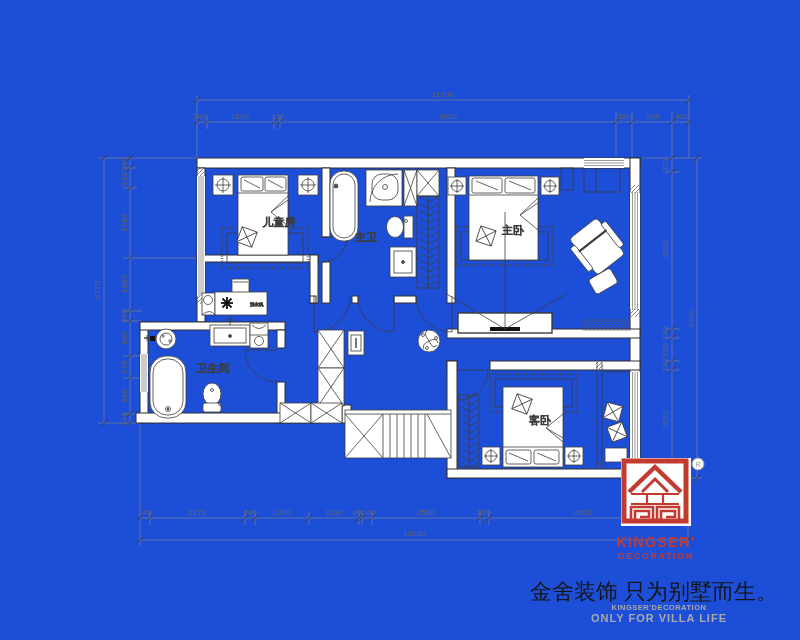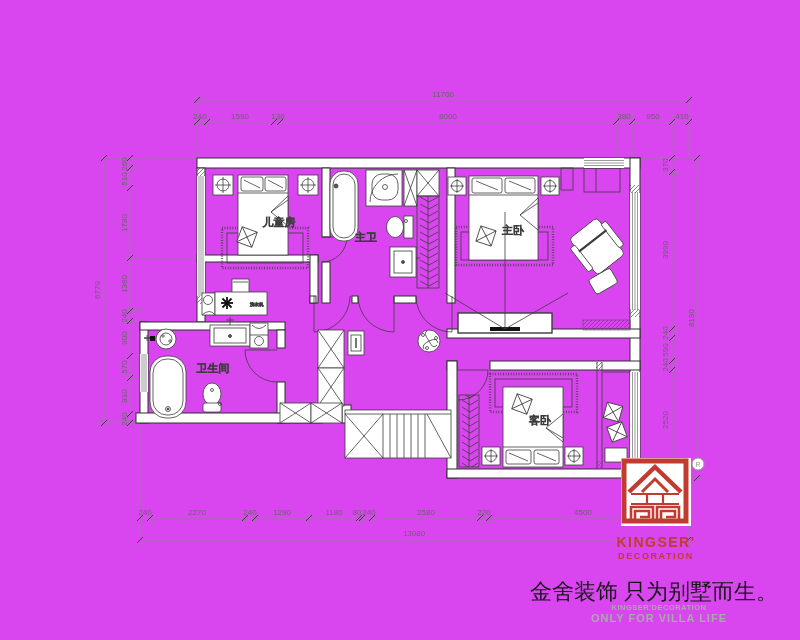--- a/index.html
+++ b/index.html
@@ -1,16 +1,16 @@
 <!DOCTYPE html>
 <html><head>
 <meta charset="utf-8">
 <style>
   html,body{margin:0;padding:0;background:#fff;}
-  #stage{position:relative;width:800px;height:640px;background:#d946ef;overflow:hidden;
+  #stage{position:relative;width:800px;height:640px;background:#1d4ed8;overflow:hidden;
          font-family:"Liberation Sans",sans-serif;}
   svg text{font-family:"Liberation Sans","DejaVu Sans",sans-serif;}
   .w{fill:#ffffff;stroke:#2f2f2f;stroke-width:1;}
   .f{fill:none;stroke:#3c3c3c;stroke-width:0.8;}
   .ff{fill:#ffffff;stroke:#3c3c3c;stroke-width:0.8;}
   .thin{fill:none;stroke:#555;stroke-width:0.6;}
   .dl{stroke:#8a8a8a;stroke-width:0.6;fill:none;}
   .tick{stroke:#3a3a3a;stroke-width:1;}
   .dt{fill:#666;font-size:8px;}
   .room{fill:#4a4a4a;font-size:11px;}

